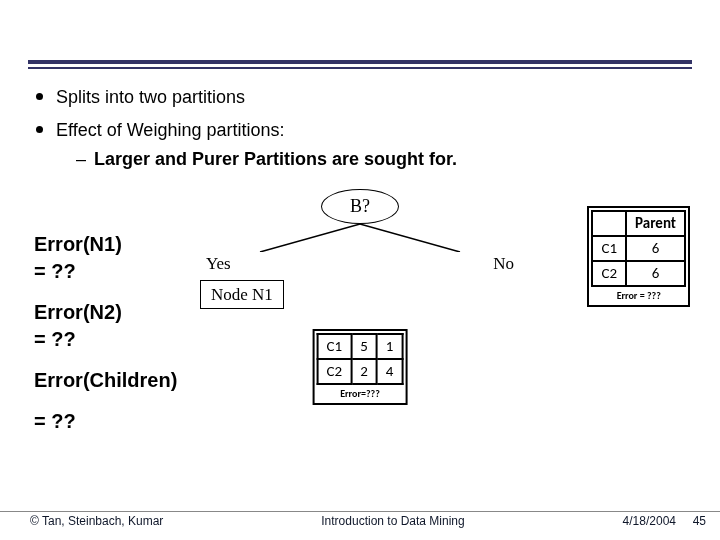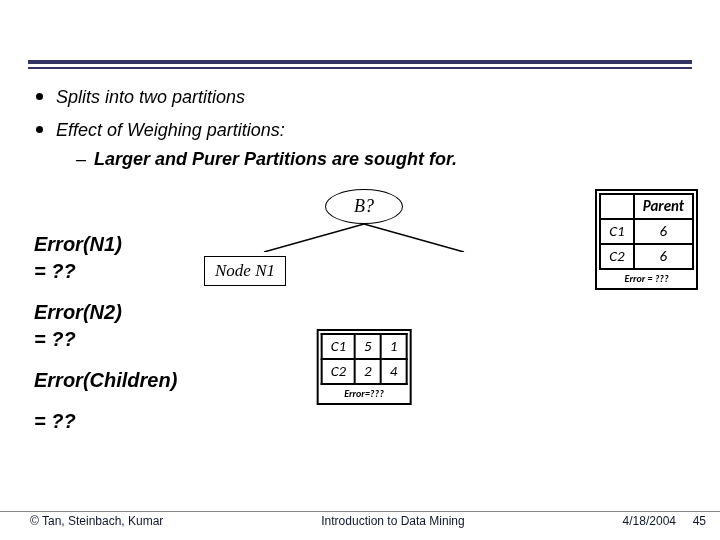--- a/index.html
+++ b/index.html
@@ -21,24 +21,23 @@
     border: none;
     border-top: 4px solid #333366;
     margin: 0;
   }
   .hr-thin {
     border: none;
     border-top: 2px solid #333366;
     margin: 3px 0 0 0;
   }
   .content {
-    padding: 10px 26px 0 34px;
+    padding: 10px 34px 0 34px;
     font-size: 18px;
     line-height: 1.4;
-    font-style: italic;
   }
   ul.ln1 {
     list-style: none;
     padding: 0;
     margin: 6px 0 0 0;
   }
   ul.ln1 > li {
     position: relative;
     padding-left: 22px;
     margin-bottom: 8px;
@@ -112,21 +111,21 @@
     top: 42px;
     font-size: 20px;
     font-weight: bold;
     line-height: 1.35;
   }
   .err-block div { margin-bottom: 14px; }
 
   .parent-table {
     position: absolute;
     right: -4px;
-    top: 0;
+    top: 17px;
   }
   .children-table {
     position: absolute;
     left: 50%;
     transform: translateX(-50%);
     top: 140px;
   }
   table.mini {
     border-collapse: collapse;
     font-family: Calibri, Arial, sans-serif;
@@ -189,20 +188,24 @@
   </ul>
 
   <div class="diagram">
 
     <div class="center-col">
       <span class="bnode">B?</span>
       <svg class="branches" width="240" height="28">
         <line x1="120" y1="0" x2="20" y2="28" stroke="#000" stroke-width="1.5"></line>
         <line x1="120" y1="0" x2="220" y2="28" stroke="#000" stroke-width="1.5"></line>
       </svg>
+      <div class="branch-row">
+        <span>Yes</span>
+        <span>No</span>
+      </div>
       <div class="node-row">
         <span class="node-box">Node N1</span>
       </div>
     </div>
 
     <div class="err-block">
       <div>
         <span>Error(N1)</span><br>
         <span>= ??</span>
       </div>

